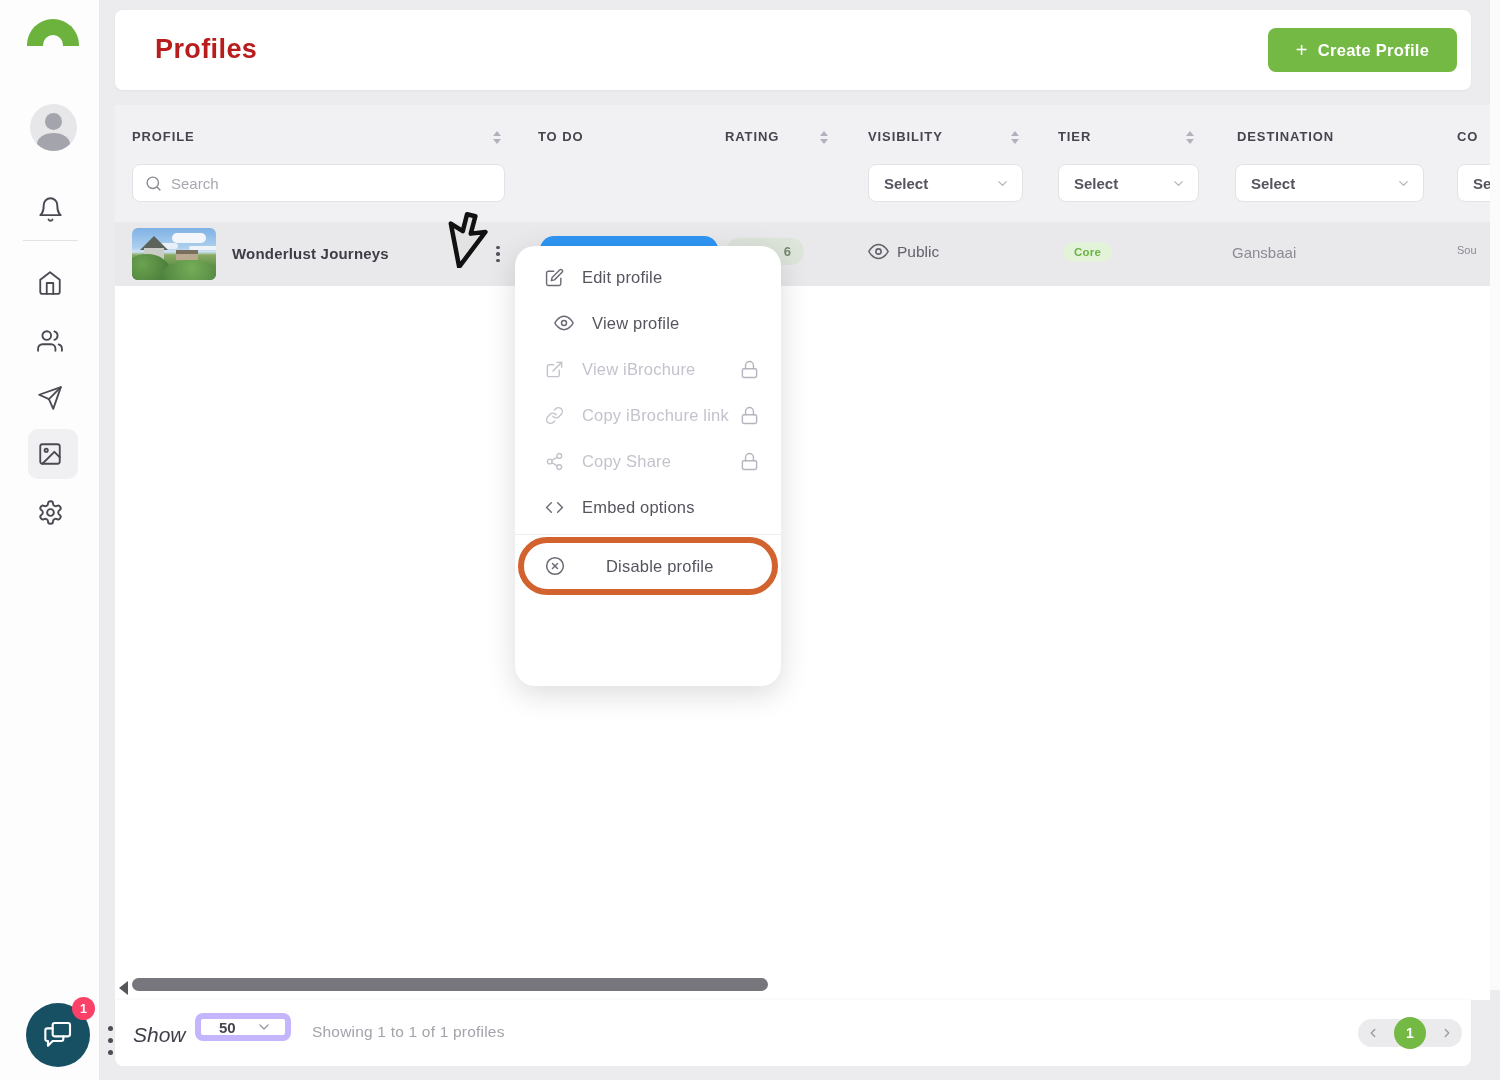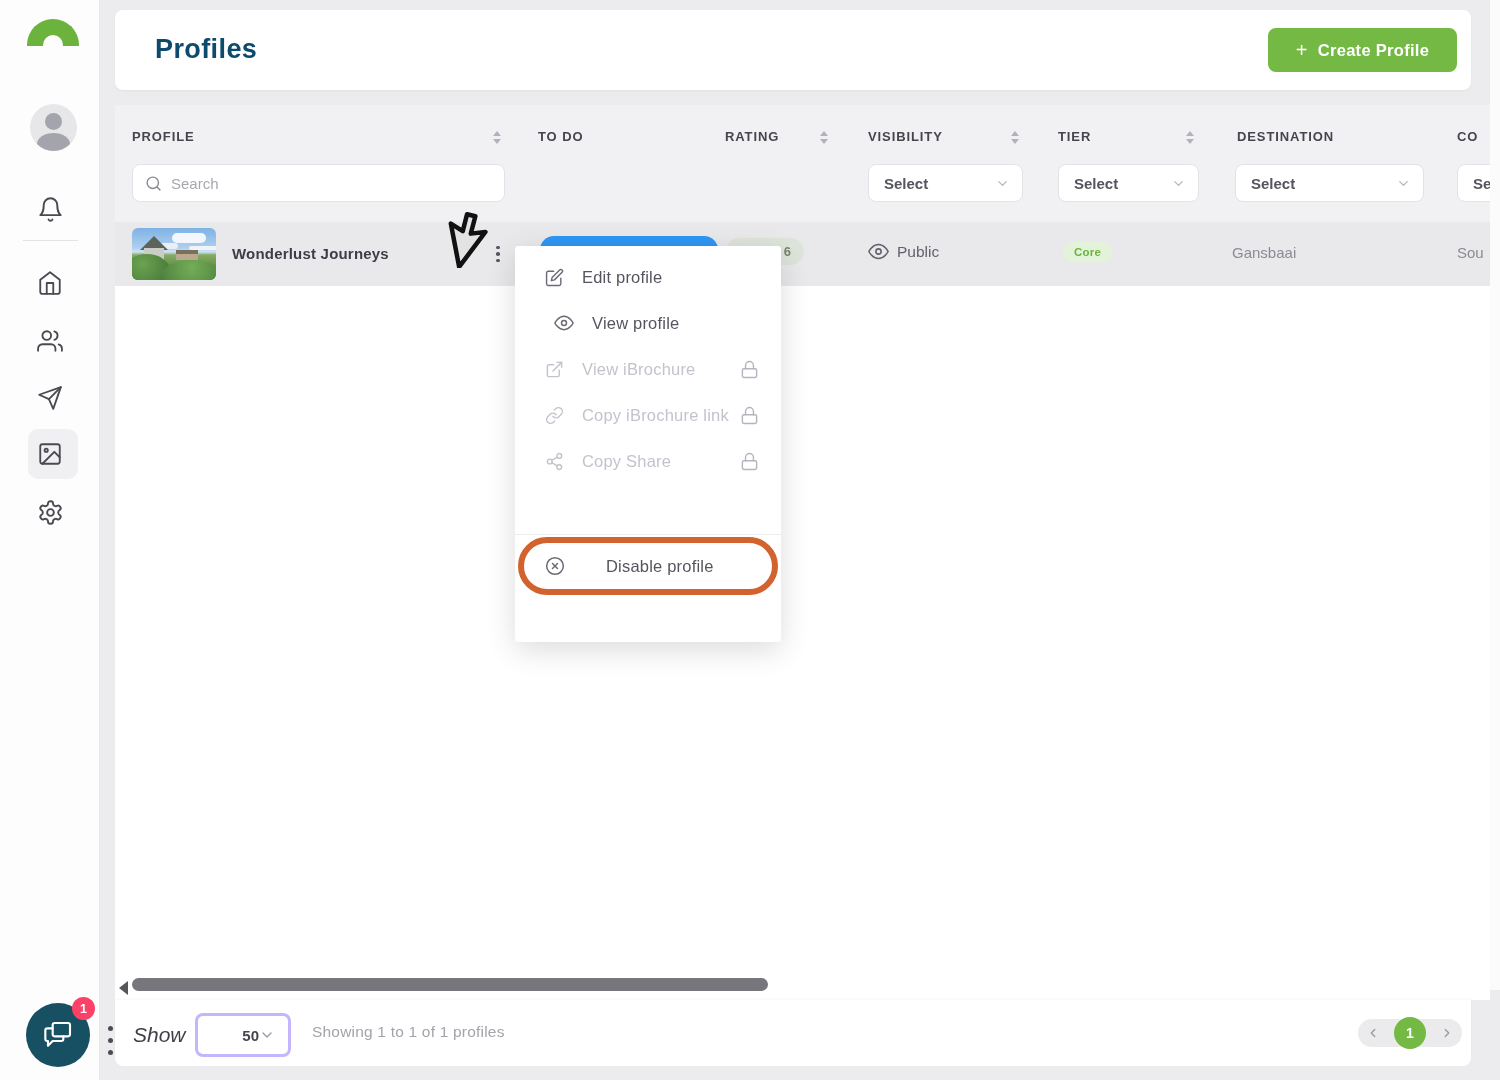--- a/index.html
+++ b/index.html
@@ -16,21 +16,21 @@
   .side-icon svg { stroke:#4a4a53; }
   .side-divider { position:absolute; left:23px; top:240px; width:55px; height:1px; background:#e3e3e7; }
   .side-active { position:absolute; left:28px; top:429px; width:50px; height:50px; background:#f0f0f3; border-radius:10px; }
   .chat-fab { position:absolute; left:26px; top:1003px; width:64px; height:64px; border-radius:50%; background:#175063; display:flex; align-items:center; justify-content:center; cursor:pointer; }
   .chat-badge { position:absolute; left:46px; top:-6px; min-width:23px; height:23px; border-radius:12px; background:#fb4168; color:#fff; font-size:12.5px; font-weight:bold; display:flex; align-items:center; justify-content:center; }
   .dots-handle { position:absolute; left:108px; top:1026px; display:grid; grid-template-columns:5px 5px; grid-template-rows:5px 5px 5px; gap:7px 12px; cursor:grab; }
   .dots-handle i { width:5px; height:5px; border-radius:50%; background:#4c4c53; }
 
   
   .header-card { position:absolute; left:115px; top:10px; width:1356px; height:80px; background:#fff; border-radius:8px; box-shadow:0 1px 3px rgba(0,0,0,0.04); }
-  .page-title { position:absolute; left:40px; top:24px; font-size:27px; font-weight:600; letter-spacing:0.4px; color:#0c4a6e; }
+  .page-title { position:absolute; left:40px; top:24px; font-size:27px; font-weight:600; letter-spacing:0.4px; color:#b91c1c; }
   .create-btn { position:absolute; right:14px; top:18px; width:189px; height:44px; background:#74b943; border:none; border-radius:8px; color:#fff; font-family:inherit; font-size:16.5px; font-weight:600; letter-spacing:0.3px; display:flex; align-items:center; justify-content:center; gap:10px; cursor:pointer; }
   .create-btn .plus { font-size:20px; font-weight:400; line-height:1; }
 
   
   .table-card { position:absolute; left:115px; top:105px; width:1375px; height:895px; background:#fff; overflow:hidden; }
   .filter-head { position:absolute; left:0; top:0; width:1375px; height:117px; background:#f1f1f4; }
   .col-label { position:absolute; top:24px; font-size:13px; font-weight:700; letter-spacing:0.9px; color:#45454f; }
   .sort { position:absolute; top:26px; display:flex; flex-direction:column; gap:3px; cursor:pointer; }
   .sort i { width:0; height:0; border-left:4.5px solid transparent; border-right:4.5px solid transparent; }
   .sort .up { border-bottom:5px solid #b2b2bc; }
@@ -50,41 +50,41 @@
   .thumb .bush2 { position:absolute; left:30px; top:32px; width:60px; height:30px; border-radius:50%; background:radial-gradient(circle at 50% 25%,#74ad57,#497c3b); }
   .thumb .house2 { position:absolute; left:44px; top:22px; width:22px; height:10px; background:#b9a98f; border-top:4px solid #7a6f5c; }
   .row-name { position:absolute; left:117px; top:23px; font-size:15px; font-weight:700; letter-spacing:0.2px; color:#3d3d47; }
   .kebab { position:absolute; left:374px; top:19px; width:18px; height:26px; display:flex; flex-direction:column; align-items:center; justify-content:center; gap:3px; cursor:pointer; }
   .kebab i { width:3.5px; height:3.5px; border-radius:50%; background:#55555f; }
   .todo-btn { position:absolute; left:425px; top:14px; width:178px; height:28px; background:#2e96f4; border:none; border-radius:14px; cursor:pointer; }
   .rating-pill { position:absolute; left:611px; top:16px; width:78px; height:27px; border-radius:14px; background:#dde4da; color:#76866f; font-size:13px; font-weight:700; display:flex; align-items:center; justify-content:flex-end; padding-right:13px; }
   .vis-cell { position:absolute; left:753px; top:19px; display:flex; align-items:center; gap:8px; font-size:15.5px; color:#62626c; }
   .tier-badge { position:absolute; left:948px; top:20px; background:#e3f3d9; color:#6cb245; font-size:11.5px; font-weight:700; padding:4px 11px; border-radius:10px; letter-spacing:0.2px; }
   .dest-cell { position:absolute; left:1117px; top:22px; font-size:15px; color:#8b8b94; }
-  .country-cell { position:absolute; left:1342px; top:22px; font-size:15px; color:#8b8b94; }
+  .country-cell { position:absolute; left:1342px; top:22px; font-size:11px; color:#8b8b94; }
 
   
   .hscroll-arrow { position:absolute; left:4px; top:876px; width:0; height:0; border-top:7px solid transparent; border-bottom:7px solid transparent; border-right:9px solid #55555a; cursor:pointer; }
   .hscroll-thumb { position:absolute; left:17px; top:873px; width:636px; height:13px; border-radius:7px; background:#76767c; cursor:grab; }
 
   
-  .ctx-menu { position:absolute; left:515px; top:246px; width:266px; height:396px; background:#fff; border-radius:3px; box-shadow:0 8px 30px rgba(0,0,0,0.14); z-index:10; }
+  .ctx-menu { position:absolute; left:515px; top:246px; width:266px; height:440px; background:#fff; border-radius:20px; box-shadow:0 8px 30px rgba(0,0,0,0.14); z-index:10; }
   .menu-item { position:absolute; left:0; width:266px; height:46px; display:flex; align-items:center; padding-left:30px; gap:18px; font-size:16.5px; font-weight:500; letter-spacing:0.2px; color:#55555f; cursor:pointer; }
   .menu-item svg { stroke:#6b6b76; flex-shrink:0; }
   .menu-item.disabled { color:#c3c3cd; cursor:default; }
   .menu-item.disabled svg { stroke:#c3c3cd; }
   .menu-item .lock { position:absolute; right:22px; display:flex; }
   .menu-item .lock svg { stroke:#b5b5bf; }
   .menu-sep { position:absolute; left:0; top:288px; width:266px; height:1px; background:#ededf1; }
   .highlight-ring { position:absolute; left:3px; top:291px; width:260px; height:58px; border:6px solid #d2622e; border-radius:30px; pointer-events:none; z-index:11; }
 
   
   .footer-bar { position:absolute; left:115px; top:1000px; width:1356px; height:66px; background:#fff; border-radius:0 0 8px 8px; box-shadow:0 -1px 2px rgba(0,0,0,0.03); }
   .show-label { position:absolute; left:18px; top:23px; font-size:21px; color:#3f3f49;font-style:italic; }
-  .size-select { position:absolute; left:80px; top:13px; width:96px; height:44px; background:#fff; border:3px solid #c4b5fd; border-radius:8px; display:flex; align-items:center; justify-content:flex-end; padding:0 13px 0 18px; font-size:15px; font-weight:600; color:#45454f; cursor:pointer; }
+  .size-select { position:absolute; left:80px; top:13px; width:96px; height:28px; background:#fff; border:6px solid #c4b5fd; border-radius:8px; display:flex; align-items:center; justify-content:space-between; padding:0 13px 0 18px; font-size:15px; font-weight:600; color:#45454f; cursor:pointer; }
   .footer-summary { position:absolute; left:197px; top:23px; font-size:15.5px; color:#a3a3ab; letter-spacing:0.2px; }
   .pagination { position:absolute; left:1243px; top:19px; width:104px; height:28px; background:#ebebee; border-radius:14px; }
   .pag-prev, .pag-next { position:absolute; top:0; width:30px; height:28px; display:flex; align-items:center; justify-content:center; cursor:pointer; }
   .pag-prev { left:0; } .pag-next { right:0; }
   .pag-page { position:absolute; left:36px; top:-2px; width:32px; height:32px; border-radius:50%; background:#74b943; color:#fff; font-size:14px; font-weight:700; display:flex; align-items:center; justify-content:center; cursor:pointer; }
 
   .vtrack { position:absolute; left:1490px; top:0; width:10px; height:990px; background:#fbfbfc; }
 
   
   .cursor { position:absolute; left:429px; top:206px; z-index:30; pointer-events:none; }
@@ -310,20 +310,27 @@
         <line x1="15.41" y1="6.51" x2="8.59" y2="10.49"></line>
       </svg>
     <span>Copy Share</span>
     <span class="lock">
         <svg width="19" height="19" viewBox="0 0 24 24" fill="none" stroke-width="1.8" stroke-linecap="round" stroke-linejoin="round">
           <rect x="3" y="11" width="18" height="11" rx="2"></rect>
           <path d="M7 11V7a5 5 0 0 1 10 0v4"></path>
         </svg>
       </span>
   </div>
+  <div class="menu-item" style="top:238px;">
+    <svg width="19" height="19" viewBox="0 0 24 24" fill="none" stroke-width="1.8" stroke-linecap="round" stroke-linejoin="round">
+        <polyline points="16 18 22 12 16 6"></polyline>
+        <polyline points="8 6 2 12 8 18"></polyline>
+      </svg>
+    <span>Embed options</span>
+  </div>
   <div class="menu-sep"></div>
   <div class="menu-item" style="top:297px;gap:41px;">
     <svg width="20" height="20" viewBox="0 0 24 24" fill="none" stroke-width="1.8" stroke-linecap="round" stroke-linejoin="round">
         <circle cx="12" cy="12" r="10"></circle>
         <line x1="15" y1="9" x2="9" y2="15"></line>
         <line x1="9" y1="9" x2="15" y2="15"></line>
       </svg>
     <span>Disable profile</span>
   </div>
   <div class="highlight-ring"></div>

